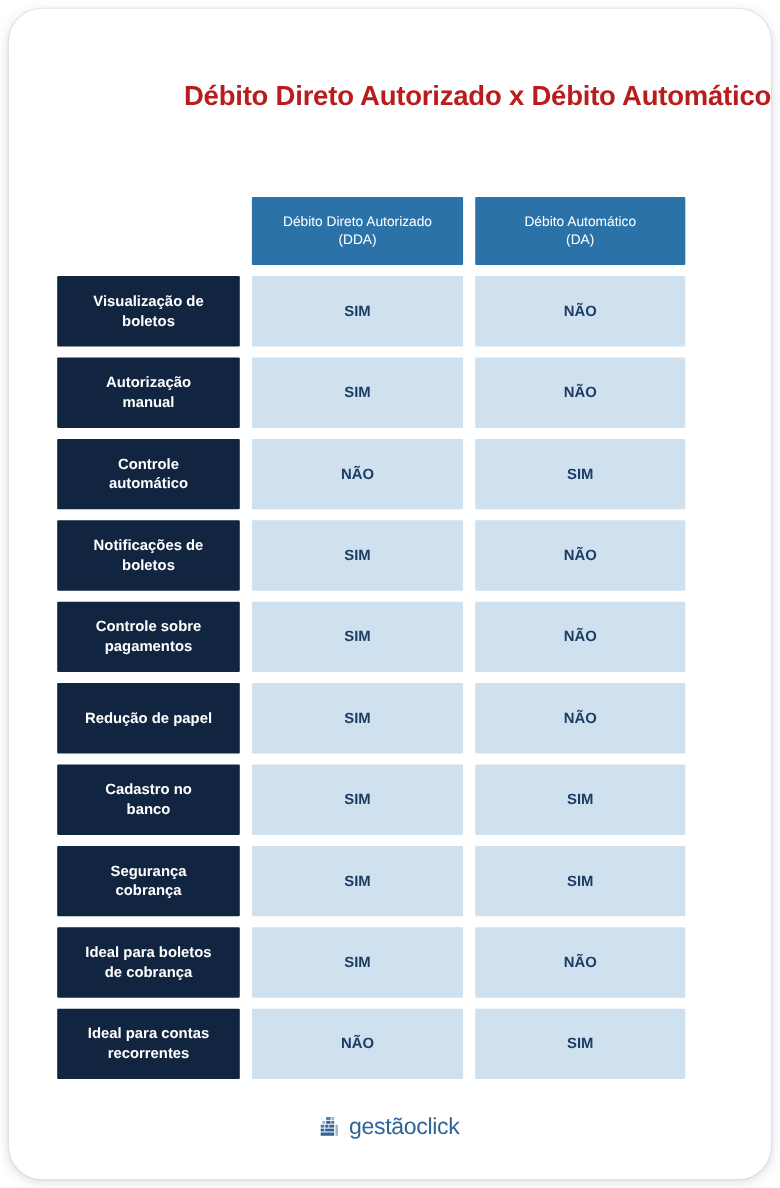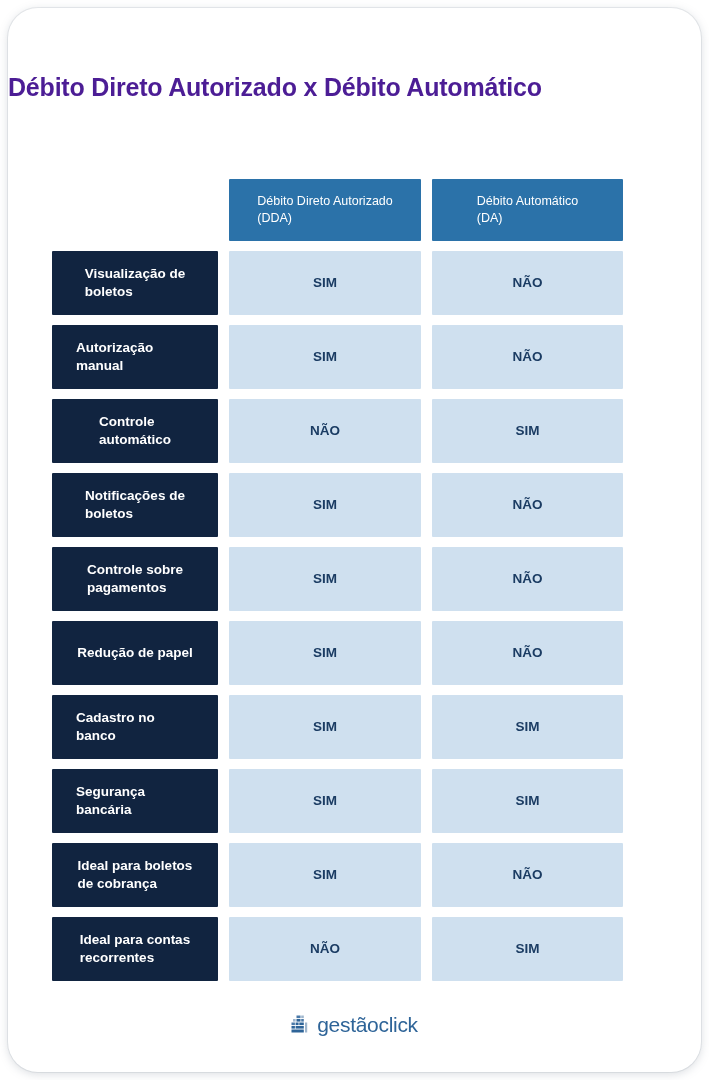--- a/index.html
+++ b/index.html
@@ -29,24 +29,24 @@
                 0 0 0 1px rgba(200,205,212,0.35);
     overflow: hidden;
   }
 
   
   .title {
     position: absolute;
     left: 0;
     right: 0;
     top: 62px;
-    text-align: left;
+    text-align: right;
     font-size: 25px;
     font-weight: bold;
-    color: #4c1d95;
+    color: #b91c1c;
     letter-spacing: -0.2px;
     line-height: 34px;
     white-space: nowrap;
   }
 
   
   .table {
     position: absolute;
     left: 44px;
     top: 171px;
@@ -58,20 +58,21 @@
     gap: 11px;
     margin-bottom: 10px;
   }
   .row:last-child { margin-bottom: 0; }
 
   .cell {
     box-sizing: border-box;
     display: flex;
     align-items: center;
     justify-content: center;
+    text-align: center;
     padding: 4px 24px;
   }
 
   
   .c-label { width: 166px; }
   .c-v1    { width: 192px; }
   .c-v2    { width: 191px; }
 
   
   .header-row { margin-bottom: 10px; }
@@ -228,21 +229,21 @@
           <div></div>
         </div>
       </div>
       <div class="cell c-v1 value-cell">SIM</div>
       <div class="cell c-v2 value-cell">SIM</div>
     </div>
 
     <div class="row">
       <div class="cell c-label label-cell">
         <div>
-          <div>Segurança bancária</div>
+          <div>Segurança cobrança</div>
           <div></div>
         </div>
       </div>
       <div class="cell c-v1 value-cell">SIM</div>
       <div class="cell c-v2 value-cell">SIM</div>
     </div>
 
     <div class="row">
       <div class="cell c-label label-cell">
         <div>

